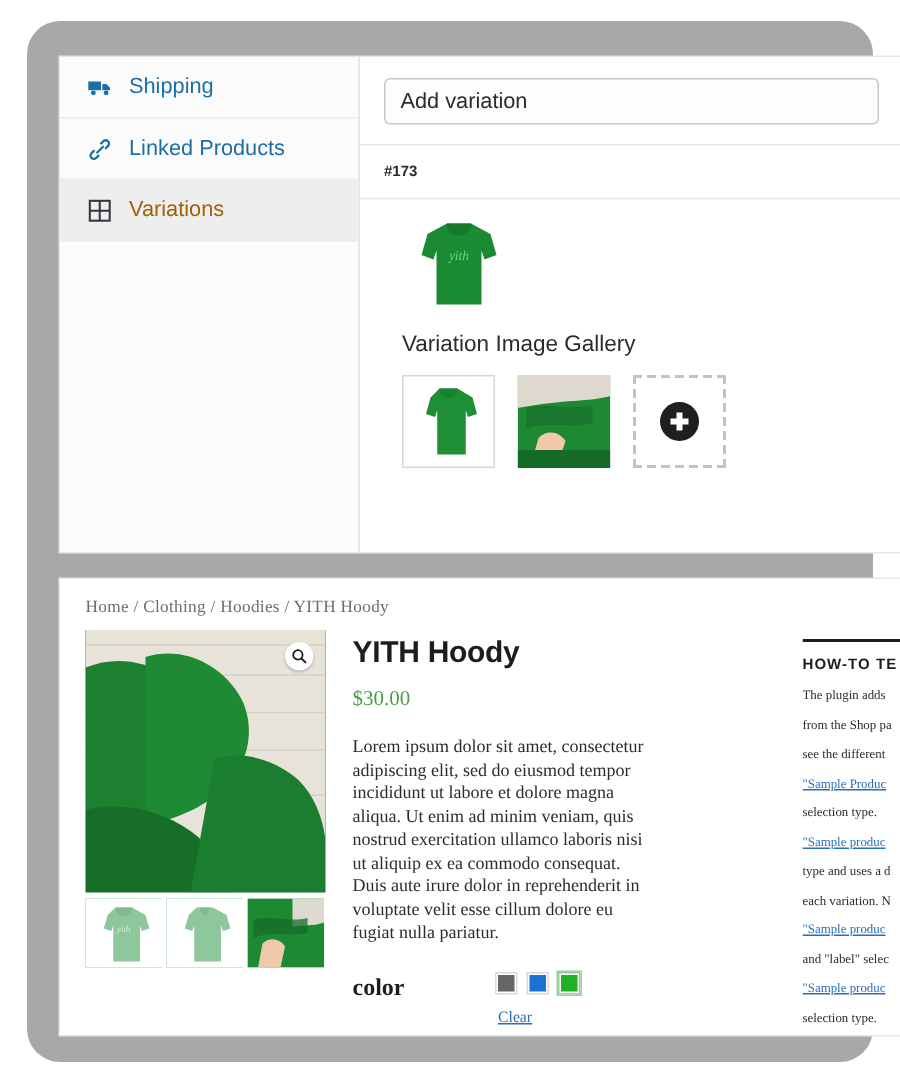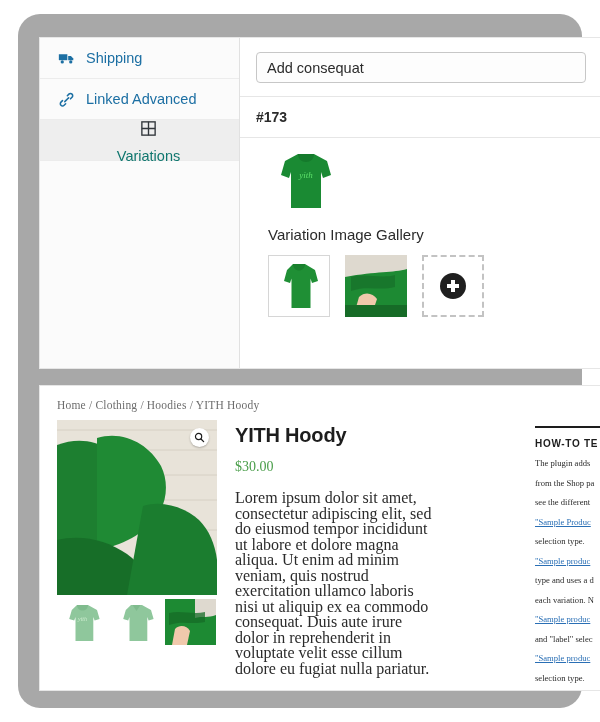--- a/index.html
+++ b/index.html
@@ -49,22 +49,21 @@
     gap: 11px;
     height: 41px;
     padding: 0 0 0 18px;
     border-bottom: 1px solid #ececec;
     font-size: 14.5px;
     color: #1c6fa3;
     cursor: pointer;
   }
   .side-item.active {
     background: #eeeeee;
-    color: #0f766e;
-    flex-direction: column;
+    color: #a16207;
   }
   .side-item .ico {
     width: 17px; height: 17px;
     display: flex; align-items: center; justify-content: center;
     flex: 0 0 17px;
     color: #1c6fa3;
   }
   .side-item.active .ico { color: #32373c; }
   .side-item .ico svg { display: block; }
 
@@ -92,21 +91,21 @@
   }
 
   .variation-row {
     display: flex;
     align-items: center;
     gap: 12px;
     padding: 12px 16px;
     border-bottom: 1px solid #e6e6e6;
   }
   .var-id {
-    font-size: 14px;
+    font-size: 10px;
     font-weight: bold;
     color: #2b2b2b;
   }
   .var-select {
     width: 100px;
     height: 28px;
     border: 1px solid #b9b9b9;
     border-radius: 5px;
     background: #ffffff;
     display: flex;
@@ -228,21 +227,21 @@
     letter-spacing: -0.2px;
   }
   .prod-price {
     font-family: "Liberation Serif", serif;
     font-size: 14px;
     color: #4a9e4a;
     margin-top: 12px;
   }
   .prod-desc {
     font-family: "Liberation Serif", serif;
-    font-size: 16px;
+    font-size: 12px;
     line-height: 15.5px;
     color: #2b2b2b;
     margin-top: 15px;
     width: 200px;
   }
 
   .color-row {
     display: flex;
     align-items: flex-start;
     margin-top: 18px;
@@ -346,21 +345,21 @@
     <div class="side-item">
       <span class="ico">
         <svg width="17" height="17" viewBox="0 0 20 20">
             <g fill="none" stroke="currentColor" stroke-width="1.8" stroke-linecap="round">
               <path d="M8 12.5 12.5 8"></path>
               <path d="M11 5.5 12.8 3.7a2.6 2.6 0 0 1 3.7 3.7L14.7 9.2"></path>
               <path d="M9 15 7.2 16.8a2.6 2.6 0 0 1-3.7-3.7L5.3 11.3"></path>
             </g>
           </svg>
       </span>
-      <span>Linked Advanced</span>
+      <span>Linked Products</span>
     </div>
 
 
     <div class="side-item active">
       <span class="ico">
         <svg width="17" height="17" viewBox="0 0 20 20">
             <g fill="none" stroke="currentColor" stroke-width="1.6">
               <rect x="2.2" y="2.2" width="15.6" height="15.6"></rect>
               <path d="M10 2.2v15.6M2.2 10h15.6"></path>
             </g>
@@ -368,21 +367,21 @@
       </span>
       <span>Variations</span>
     </div>
 
   </div>
 
   <div class="admin-content">
 
     <div class="addvar-row">
       <div class="addvar-select">
-        <span>Add consequat</span>
+        <span>Add variation</span>
       </div>
     </div>
 
     <div class="variation-row">
       <span class="var-id">#173</span>
     </div>
 
     <div class="var-body">
 
       <div class="hoodie-thumb">

